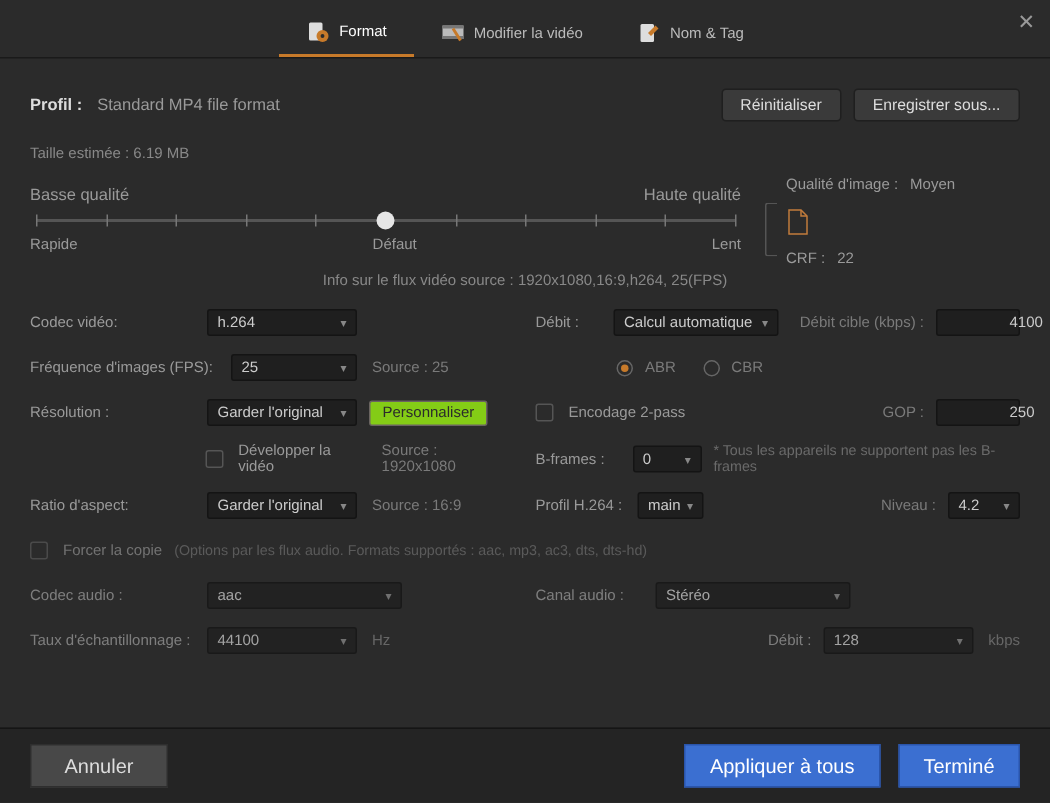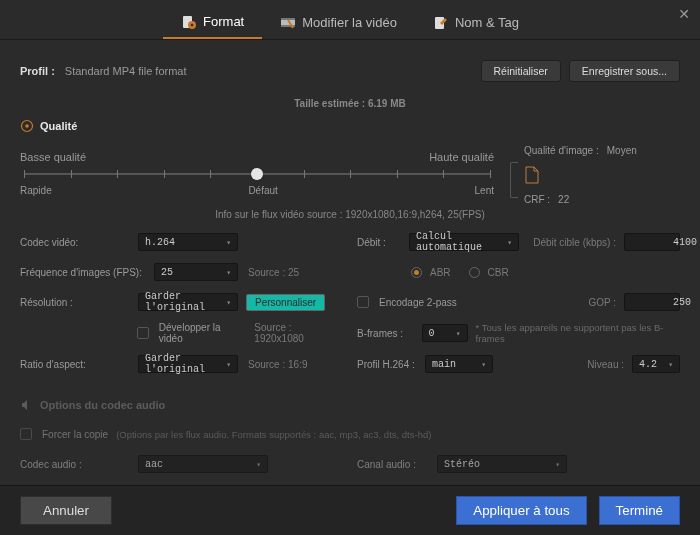--- a/index.html
+++ b/index.html
@@ -13,36 +13,36 @@
   position: relative;
 }
 .close-x { position: absolute; top: 6px; right: 10px; color: #999; font-size: 14px; cursor: pointer; }
 .tabs {
   display: flex; justify-content: center; gap: 0;
   border-bottom: 1px solid #1a1a1a;
   padding-top: 6px;
 }
 .tab {
   padding: 8px 18px; display: flex; align-items: center; gap: 6px;
-  color: #bbb; font-size: 13px; cursor: pointer;
+  color: #bbb; font-size: 10px; cursor: pointer;
 }
 .tab.active { border-bottom: 2px solid #c77a2a; color: #fff; }
 .tab-icon { width: 16px; height: 14px; display: inline-flex; }
 .content { padding: 12px 20px 0 20px; }
 .profile-row { display: flex; align-items: center; justify-content: space-between; margin: 8px 0 16px; }
 .profile-left { display: flex; align-items: center; gap: 10px; }
 .profile-label { color: #ddd; font-weight: 700; }
 .profile-text { color: #9a9a9a; }
 .btn {
   background: #3a3a3a; border: 1px solid #1f1f1f; color: #ddd;
   padding: 4px 12px; font-size: 10.5px; border-radius: 3px; cursor: pointer;
 }
 .btn-primary { background: #3b6fd1; border: 1px solid #2a55ab; color: #fff; padding: 6px 16px; }
 .btn-cancel { background: #484848; border: 1px solid #2e2e2e; padding: 6px 22px; color: #ddd; }
-.estimate { text-align: center; color: #888; font-size: 10px; margin-bottom: 10px; font-weight: bold; }
+.estimate { color: #888; font-size: 10px; margin-bottom: 10px; }
 .section-head { display: flex; align-items: center; gap: 6px; margin: 10px 0 12px; }
 .section-head .sh-icon { width: 14px; height: 14px; display: inline-flex; }
 .section-head .sh-title { color: #e8e8e8; font-weight: 600; font-size: 11px; }
 .section-head.muted .sh-title { color: #6c6c6c; }
 .quality-area { display: flex; gap: 16px; align-items: flex-start; }
 .slider-col { flex: 1; }
 .slider-labels-top { display: flex; justify-content: space-between; margin: 6px 0 10px; color: #9a9a9a; }
 .slider-track {
   position: relative; height: 2px; background: #555; margin: 0 4px;
 }
@@ -57,34 +57,34 @@
 .right-info .brace { width: 8px; height: 36px; border-left: 1px solid #555; border-top: 1px solid #555; border-bottom: 1px solid #555; border-radius: 2px 0 0 2px; }
 .doc-icon { width: 16px; height: 18px; }
 .options-row { display: flex; gap: 14px; }
 .options-col { flex: 1; }
 .stream-info { text-align: center; color: #888; font-size: 10px; margin-top: -6px; margin-bottom: 12px; }
 .field-row { display: flex; align-items: center; gap: 8px; margin-bottom: 10px; min-height: 20px; }
 .field-label { width: 110px; color: #9a9a9a; font-size: 10px; }
 .select, .input {
   background: #1f1f1f; border: 1px solid #141414; color: #ccc;
   font-size: 10px; padding: 2px 6px; border-radius: 2px; height: 18px;
-  display: inline-flex; align-items: center; justify-content: space-between; font-family: Liberation Mono, monospace;
+  display: inline-flex; align-items: center; justify-content: space-between;
 }
 .select { width: 100px; position: relative; }
 .select.wide { width: 130px; }
-.select.small { width: 68px; }
+.select.small { width: 44px; }
 .select.tiny { width: 48px; }
 .caret { font-size: 8px; color: #888; margin-left: 4px; }
 .input { width: 50px; padding-left: 48px; }
 .src-text { color: #7a7a7a; font-size: 10px; margin-left: 2px; }
 .checkbox { width: 12px; height: 12px; border: 1px solid #555; border-radius: 2px; display: inline-block; }
 .radio { width: 11px; height: 11px; border: 1px solid #666; border-radius: 50%; display: inline-block; position: relative; }
 .radio.on::after { content:""; position:absolute; inset:2px; border-radius:50%; background:#c77a2a; }
 .hint { color: #6a6a6a; font-size: 9.5px; }
-.btn-perso { background: #14b8a6; color: #2b2b2b; border: 1px solid #6a6461; padding: 2px 8px; font-size: 10px; border-radius: 2px; }
+.btn-perso { background: #84cc16; color: #2b2b2b; border: 1px solid #6a6461; padding: 2px 8px; font-size: 10px; border-radius: 2px; }
 .footer {
   position: absolute; bottom: 0; left: 0; right: 0;
   background: #242424; border-top: 1px solid #151515;
   padding: 10px 20px; display: flex; justify-content: space-between; align-items: center;
 }
 .footer .right-btns { display: flex; gap: 12px; }
 .audio-section { opacity: 0.75; }
 svg { display: block; }
 </style>
 </head>
@@ -132,29 +132,20 @@
       <span class="profile-text">Standard MP4 file format</span>
     </div>
     <div style="display:flex;gap:8px">
       <button class="btn">Réinitialiser</button>
       <button class="btn">Enregistrer sous...</button>
     </div>
   </div>
 
   <div class="estimate">Taille estimée : 6.19 MB</div>
 
-  <div class="section-head">
-    <span class="sh-icon">
-      <svg viewBox="0 0 14 14">
-          <circle cx="7" cy="7" r="5.5" fill="none" stroke="#c77a2a" stroke-width="1.2"></circle>
-          <circle cx="7" cy="7" r="1.8" fill="#c77a2a"></circle>
-        </svg>
-    </span>
-    <span class="sh-title">Qualité</span>
-  </div>
 
   <div class="quality-area">
     <div class="slider-col">
       <div class="slider-labels-top">
         <span>Basse qualité</span>
         <span>Haute qualité</span>
       </div>
       <div class="slider-track">
         <span class="slider-tick" style="left:0%"></span>
         <span class="slider-tick" style="left:10%"></span>
@@ -287,28 +278,20 @@
         <span class="src-text" style="margin-left:auto">Niveau :</span>
         <div class="select tiny">
             <span>4.2</span>
             <span class="caret">▾</span>
           </div>
       </div>
     </div>
   </div>
 
   <div class="audio-section">
-    <div class="section-head muted" style="margin-top:14px">
-      <span class="sh-icon">
-        <svg viewBox="0 0 14 14">
-            <path d="M2 5 h2 l3 -3 v10 l-3 -3 h-2 z" fill="#6c6c6c"></path>
-          </svg>
-      </span>
-      <span class="sh-title">Options du codec audio</span>
-    </div>
     <div class="field-row">
       <span class="checkbox"></span>
       <span class="src-text" style="color:#8a8a8a">Forcer la copie</span>
       <span class="hint">(Options par les flux audio. Formats supportés : aac, mp3, ac3, dts, dts-hd)</span>
     </div>
     <div class="options-row">
       <div class="options-col">
         <div class="field-row">
           <span class="field-label">Codec audio :</span>
           <div class="select wide">

